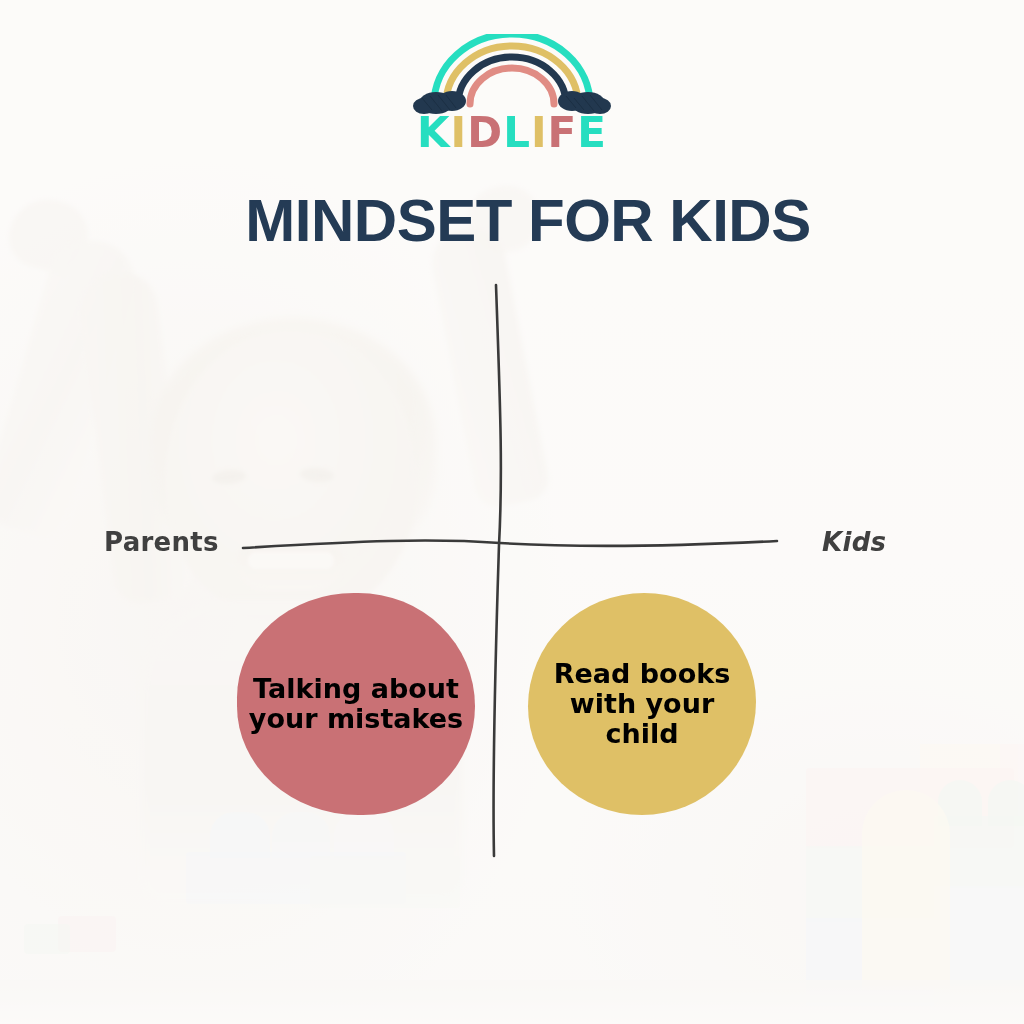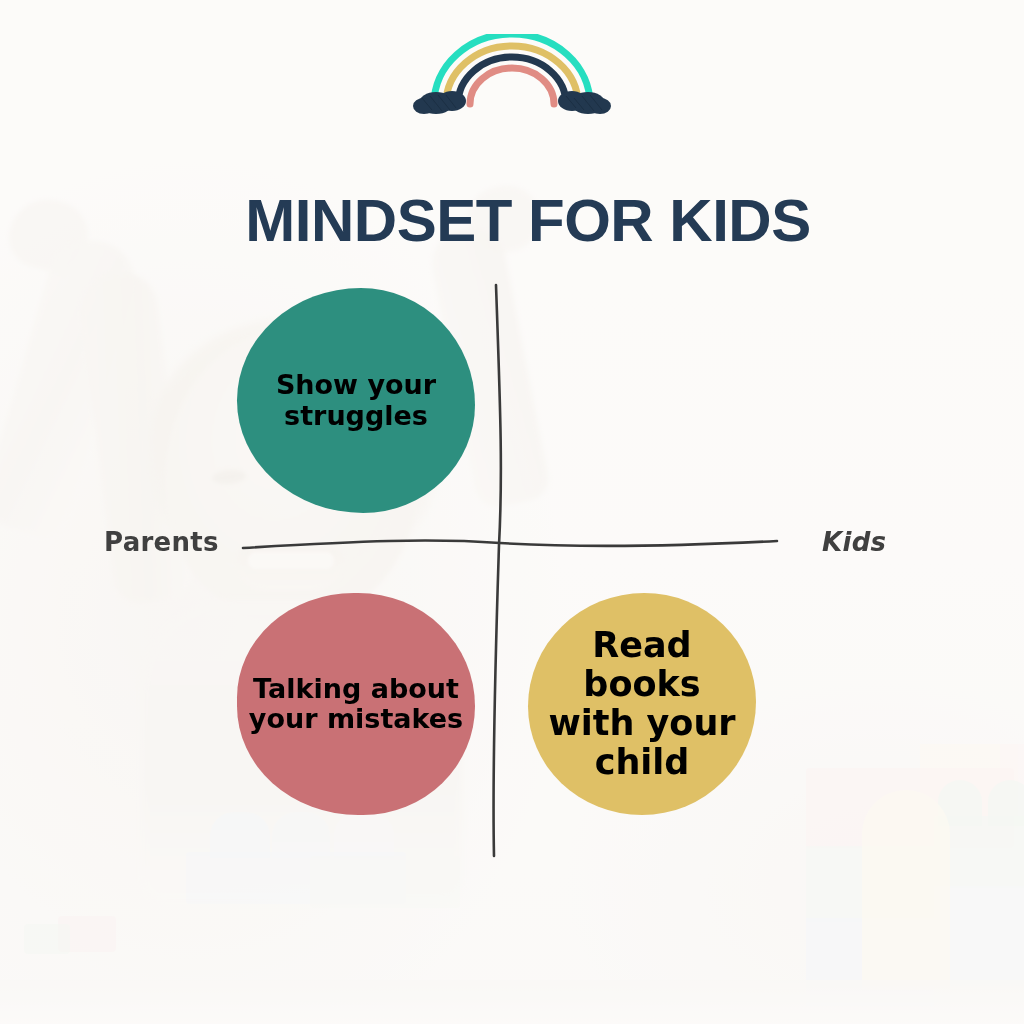--- a/index.html
+++ b/index.html
@@ -205,21 +205,21 @@
   .blob-bl {
     left:237px; top:593px; width:238px; height:222px;
     background:#C97175;
     border-radius:50% 50% 48% 52% / 48% 52% 50% 50%;
     font-size:27px;
   }
   .blob-br {
     left:528px; top:593px; width:228px; height:222px;
     background:#DFC066;
     border-radius:51% 49% 50% 50% / 51% 49% 51% 49%;
-    font-size:35px;
+    font-size:27px;
   }
 
   
   .footer {
     position:absolute; left:0; top:905px; width:1024px;
     text-align:center;
     font-size:33px;
     font-weight:bold;
     color:#2E9387;
     letter-spacing:-0.2px;
@@ -281,35 +281,35 @@
         <ellipse cx="12" cy="72" rx="11" ry="8"></ellipse>
         <ellipse cx="176" cy="69" rx="17" ry="11"></ellipse>
         <ellipse cx="160" cy="67" rx="14" ry="10"></ellipse>
         <ellipse cx="188" cy="72" rx="11" ry="8"></ellipse>
       </g>
       <g stroke="#16283a" stroke-width="1" opacity="0.55">
         <path d="M10 64 L20 76 M18 62 L30 77 M26 61 L38 76 M34 61 L44 74"></path>
         <path d="M162 64 L172 76 M170 62 L182 77 M178 61 L190 76 M154 62 L164 74"></path>
       </g>
     </svg>
+    <div class="logo-word">
+      <span style="color:#26DEC0">K</span><span style="color:#DFC066">I</span><span style="color:#C97175">D</span><span style="color:#26DEC0">L</span><span style="color:#DFC066">I</span><span style="color:#C97175">F</span><span style="color:#26DEC0">E</span>
+    </div>
   </div>
 
   <div class="title">MINDSET FOR KIDS</div>
 
   <svg class="axes" viewBox="0 0 1024 1024">
     <path d="M243 548 C 360 541, 430 538, 500 543 C 600 549, 700 545, 777 541" stroke="#3A3A3A" stroke-width="2.6" fill="none" stroke-linecap="round"></path>
     <path d="M496 285 C 500 400, 503 470, 499 545 C 496 640, 492 760, 494 856" stroke="#3A3A3A" stroke-width="2.6" fill="none" stroke-linecap="round"></path>
   </svg>
 
   <div class="axis-label left">Parents</div>
   <div class="axis-label right">Kids</div>
 
-  <div class="blob blob-tl">
-    <span class="txt">Show your struggles</span>
-  </div>
   <div class="blob blob-bl">
     <span class="txt">Talking about your mistakes</span>
   </div>
   <div class="blob blob-br">
     <span class="txt">Read books with your child</span>
   </div>
 
 
 </div>
 

